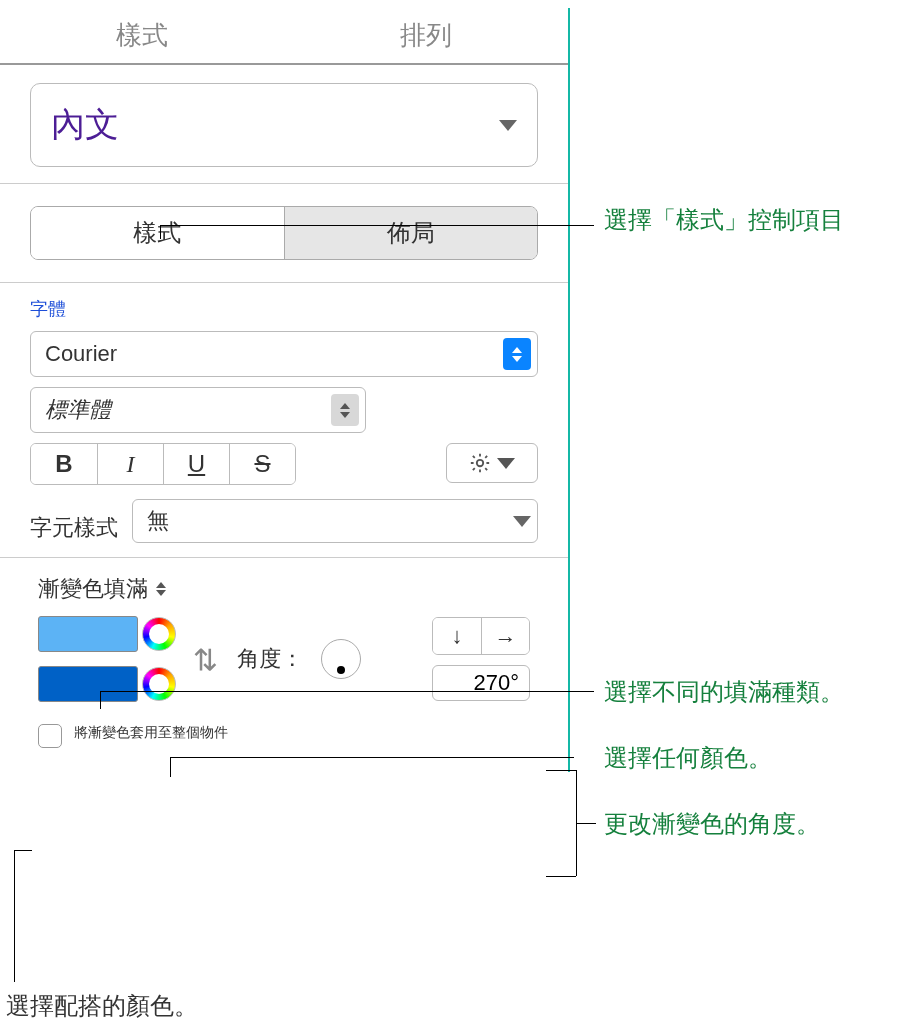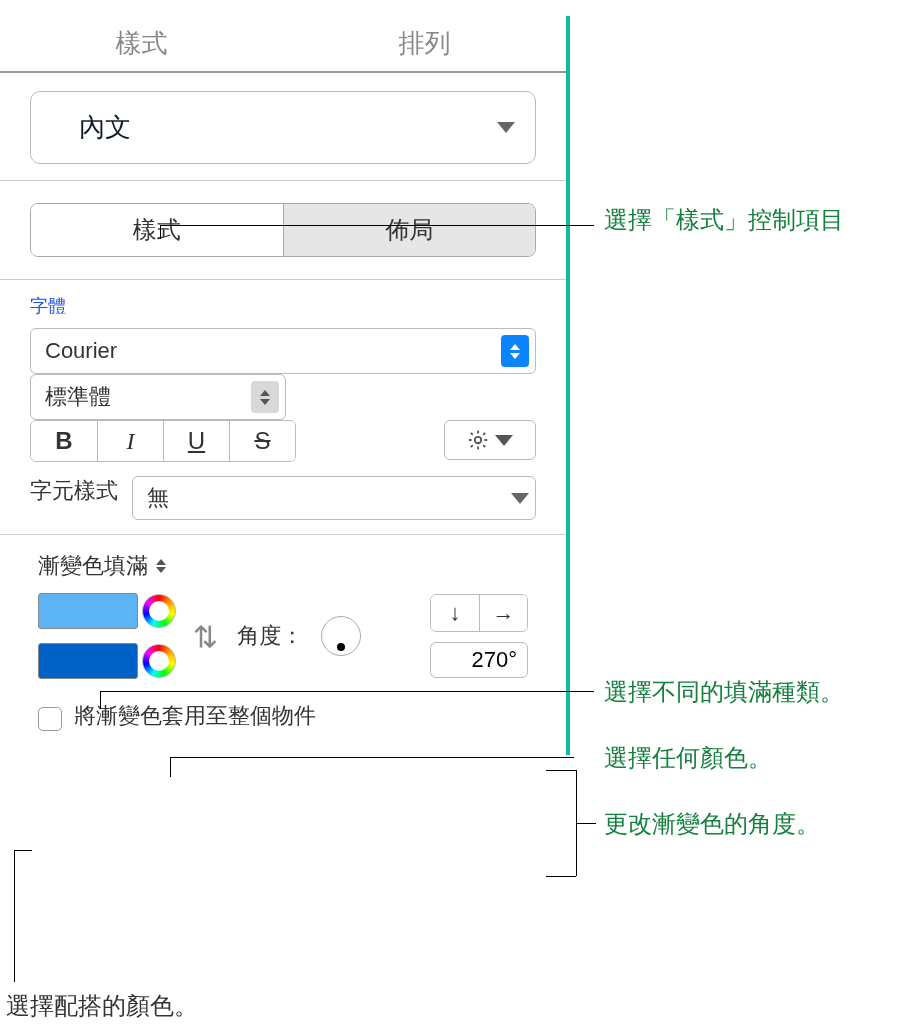--- a/index.html
+++ b/index.html
@@ -7,23 +7,23 @@
   font-family: -apple-system, "Helvetica Neue", Arial, sans-serif;
   background: #fff;
   width: 912px;
   height: 1032px;
   position: relative;
   font-size: 22px;
   color: #333;
 }
 .panel {
   position: absolute;
-  left: 0; top: 16px;
+  left: 0; top: 8px;
   width: 570px;
-  border-right: 4px solid #14b8a6;
+  border-right: 2px solid #14b8a6;
   background: #fff;
 }
 .top-tabs {
   display: flex;
   border-bottom: 2px solid #999;
 }
 .top-tab {
   flex: 1;
   text-align: center;
   padding: 10px 0;
@@ -43,23 +43,22 @@
   border-radius: 10px;
   padding: 18px 20px;
   display: flex;
   justify-content: space-between;
   align-items: center;
   cursor: pointer;
   margin-bottom: 16px;
   margin-top: 4px;
 }
 .style-picker-label {
-  font-size: 26px;
-  color: #0f172a;
-  margin-left: 28px;
+  font-size: 34px;
+  color: #4c1d95;
 }
 .chevron-down {
   width: 0; height: 0;
   border-left: 9px solid transparent;
   border-right: 9px solid transparent;
   border-top: 11px solid #666;
 }
 .hr { height: 1px; background: #ccc; margin: 0 -30px; }
 
 .seg-wrap { padding: 22px 30px; }
@@ -79,33 +78,34 @@
 }
 .seg-btn.active { background: #fff; }
 .seg-btn + .seg-btn { border-left: 1px solid #aaa; }
 
 .group-label { font-size: 18px; color: #1d4ed8; padding: 14px 0 10px; }
 
 .select-row {
   display: flex;
   align-items: center;
   gap: 10px;
+  margin-bottom: 10px;
 }
 .select {
   flex: 1;
   display: flex;
   align-items: center;
   justify-content: space-between;
   border: 1px solid #bbb;
   border-radius: 6px;
   padding: 6px 6px 6px 14px;
   min-height: 38px;
   cursor: pointer;
 }
-.select.small { flex: 0 0 auto; width: 256px; }
+.select.small { flex: 0 0 auto; width: 336px; font-style: italic; }
 .select-label { font-size: 22px; }
 .select-end {
   width: 28px; height: 32px;
   background: #0a84ff;
   border-radius: 4px;
   display: flex; flex-direction: column;
   align-items: center; justify-content: center;
   gap: 3px;
 }
 .select-end::before, .select-end::after {
@@ -152,21 +152,21 @@
 .italic { font-style: italic; font-family: Georgia, serif; }
 .underline { text-decoration: underline; }
 .strike { text-decoration: line-through; }
 .gear-btn {
   width: 92px; height:40px; border:1px solid #bbb; border-radius: 6px;
   display:flex; align-items:center; justify-content:center; gap:6px; cursor:pointer;
   margin-left: auto;
 }
 .gear-svg { width: 22px; height:22px; }
 
-.row-inline { display:flex; align-items:flex-start; gap: 14px; margin-bottom: 14px; }
+.row-inline { display:flex; align-items:flex-end; gap: 14px; margin-bottom: 14px; }
 .row-inline .select { flex: 1; }
 
 .fill-section { padding: 12px 38px 20px; }
 .fill-picker {
   display: inline-flex; align-items:center; gap: 6px; cursor:pointer;
   font-size: 22px; padding: 4px 0 12px;
 }
 .mini-updown {
   width: 14px; display:flex; flex-direction:column; gap:2px; align-items:center;
 }
@@ -216,21 +216,21 @@
   display:flex; border:1px solid #bbb; border-radius:6px; overflow:hidden;
 }
 .dir-btn { width:48px; height:36px; display:flex;align-items:center;justify-content:center; font-size:22px; cursor:pointer; background:#fff;}
 .dir-btn + .dir-btn { border-left:1px solid #bbb; }
 .angle-input {
   border:1px solid #bbb; border-radius:6px; padding:4px 10px;
   width: 98px; text-align:right; font-size:22px; height:36px;
 }
 
 .checkbox-row {
-  display:flex; align-items:flex-end; gap:12px; padding: 22px 0 4px; font-size:22px;
+  display:flex; align-items:flex-start; gap:12px; padding: 22px 0 4px; font-size:14px;
 }
 .checkbox {
   width:24px; height:24px; border:1px solid #999; border-radius:5px; background:#fff; cursor:pointer;
 }
 
 
 .callout {
   position:absolute; font-size:24px; color:#15803d;
 }
 .callout-line {

